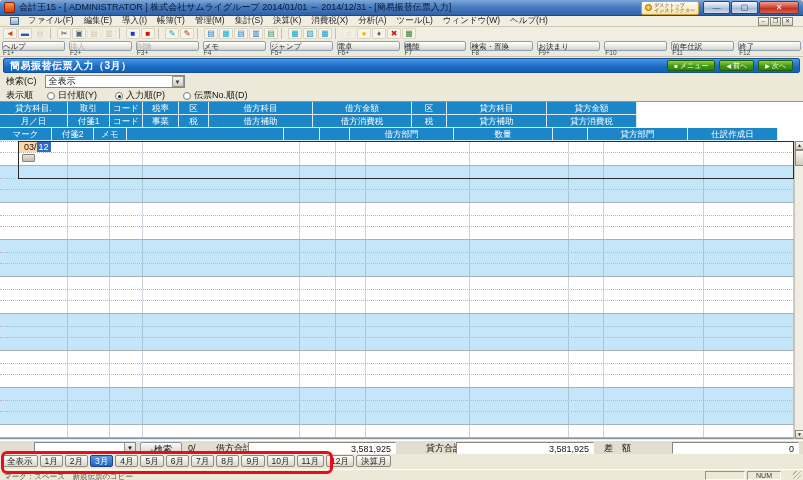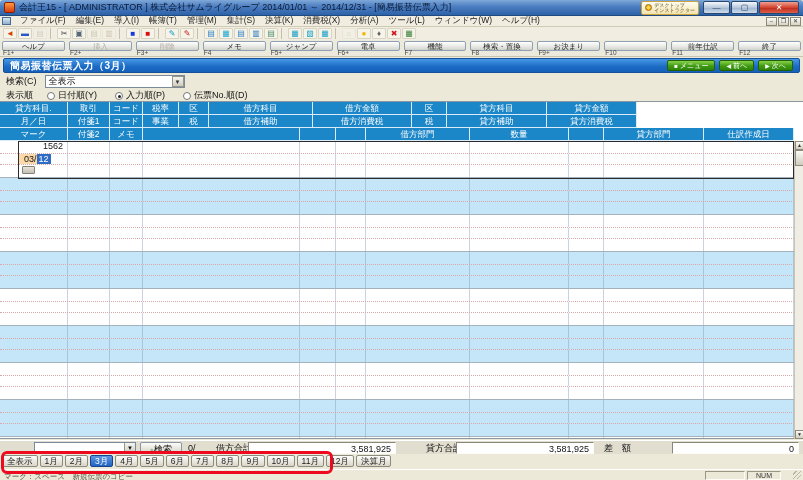--- a/index.html
+++ b/index.html
@@ -27,21 +27,21 @@
   .instructor .txt{ font-size:5px; line-height:5px; color:#5a4410; }
   .winbtns{ display:flex; gap:1px; flex:none; }
   .winbtn{ width:27px; height:13px; border:1px solid #29486e; border-radius:2px;
     background:linear-gradient(#f4f8fc,#b9c9dd 50%,#9db4cf 51%,#cfdcec);
     font-size:8px; line-height:11px; text-align:center; color:#1c3a5e;}
   .winbtn.close{ width:40px; background:linear-gradient(#f2a090,#d24430 50%,#b92818 51%,#e0604a); color:#fff; }
   
   .menubar{
     position:absolute; top:16px; left:0; width:803px; height:11px;
     background:#f1eee1; border-bottom:1px solid #cfcab4;
-    display:flex; align-items:center; gap:0; padding:0 2px; font-size:8.5px; color:#222;
+    display:flex; align-items:center; gap:0; padding:0 10px; font-size:8.5px; color:#222;
   }
   .mdi-icon{ width:9px; height:8px; background:linear-gradient(#dce8f4,#8fb0d0); border:1px solid #4a6c90; margin-right:4px; flex:none;}
   .menu-item{ padding:0 5px; white-space:nowrap; }
   .mdi-controls{ margin-left:auto; display:flex; gap:1px; }
   .mdi-btn{ width:11px; height:9px; border:1px solid #8a8a7a; background:linear-gradient(#fcfcf8,#d8d4c4);
     font-size:6px; line-height:7px; text-align:center; color:#333; }
   
   .toolbar{
     position:absolute; top:27px; left:0; width:803px; height:13px;
     background:#f1eee1; display:flex; align-items:center; padding:0 3px; gap:1px;
@@ -52,21 +52,21 @@
   .tbsep{ width:4px; height:11px; border-left:1px solid #c4c0ac; margin:0 2px; }
   
   .fkeys{
     position:absolute; top:40px; left:0; width:803px; height:17px;
     background:#eceadc; border-bottom:1px solid #c8c4b0; display:flex;
   }
   .fcell{ flex:1; position:relative; }
   .fbtn{ position:absolute; top:1px; left:2px; right:2px; height:10px;
     background:linear-gradient(#ffffff,#e8e8e4 55%,#d2d2cc);
     border:1px solid #8fa0b4; border-radius:2px;
-    font-size:7.5px; line-height:9px; text-align:center; color:#222; white-space:nowrap; overflow:hidden;text-decoration:underline;}
+    font-size:7.5px; line-height:9px; color:#222; white-space:nowrap; overflow:hidden;text-decoration:underline;}
   .fbtn.disabled{ color:#b0aca0; }
   .fkey{ position:absolute; bottom:0; left:3px; font-size:6.5px; color:#444; }
   
   .appbar{
     position:absolute; top:58px; left:3px; width:797px; height:15px;
     background:linear-gradient(180deg,#4798e4,#1a6ac4 60%,#1560b8);
     border:1px solid #15509c; border-radius:2px;
     display:flex; align-items:center; padding:0 6px; color:#fff;
   }
   .appbar .stitle{ font-size:10px; font-weight:bold; letter-spacing:.5px; }
@@ -330,48 +330,35 @@
         <span class="ghcell" style="width: 33px;">コード</span>
         <span class="ghcell" style="width: 36px;">事業</span>
         <span class="ghcell" style="width: 30px;">税</span>
         <span class="ghcell" style="width: 104px;">借方補助</span>
         <span class="ghcell" style="width: 99px;">借方消費税</span>
         <span class="ghcell" style="width: 35px;">税</span>
         <span class="ghcell" style="width: 100px;">貸方補助</span>
         <span class="ghcell" style="width: 90px;">貸方消費税</span>
       </div>
       <div class="ghrow">
-        <span class="ghcell" style="width: 68px;">マーク</span>
+        <span class="ghcell" style="width: 52px;">マーク</span>
         <span class="ghcell" style="width: 42px;">付箋2</span>
         <span class="ghcell" style="width: 33px;">メモ</span>
         <span class="ghcell" style="width: 157px;"></span>
         <span class="ghcell" style="width: 36px;"></span>
         <span class="ghcell" style="width: 30px;"></span>
         <span class="ghcell" style="width: 104px;">借方部門</span>
         <span class="ghcell" style="width: 99px;">数量</span>
         <span class="ghcell" style="width: 35px;"></span>
         <span class="ghcell" style="width: 100px;">貸方部門</span>
         <span class="ghcell" style="width: 90px;">仕訳作成日</span>
       </div>
     </div>
   <div class="gbody">
       <div class="band" style="position: relative;">
-        <div class="brow">
-          <span class="bcell slipno" style="width: 68px;">1562</span>
-          <span class="bcell" style="width: 42px;"></span>
-          <span class="bcell" style="width: 33px;"></span>
-          <span class="bcell" style="width: 157px;"></span>
-          <span class="bcell" style="width: 36px;"></span>
-          <span class="bcell" style="width: 30px;"></span>
-          <span class="bcell" style="width: 104px;"></span>
-          <span class="bcell" style="width: 99px;"></span>
-          <span class="bcell" style="width: 35px;"></span>
-          <span class="bcell" style="width: 100px;"></span>
-          <span class="bcell" style="width: 90px;"></span>
-        </div>
         <div class="brow mid">
           <span class="bcell" style="width: 68px;"><span class="datecell">03/<span class="dsel">12</span></span></span>
           <span class="bcell" style="width: 42px;"></span>
           <span class="bcell" style="width: 33px;"></span>
           <span class="bcell" style="width: 157px;"></span>
           <span class="bcell" style="width: 36px;"></span>
           <span class="bcell" style="width: 30px;"></span>
           <span class="bcell" style="width: 104px;"></span>
           <span class="bcell" style="width: 99px;"></span>
           <span class="bcell" style="width: 35px;"></span>

